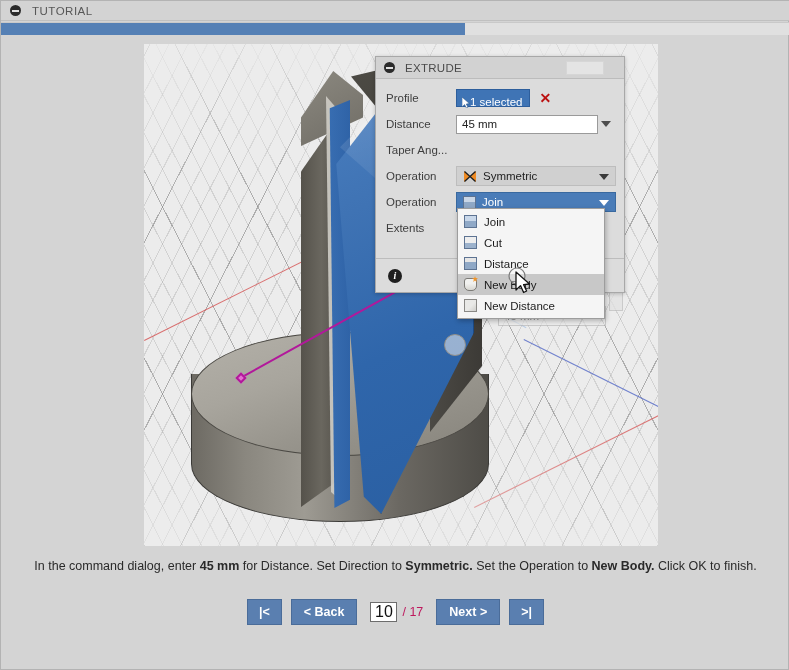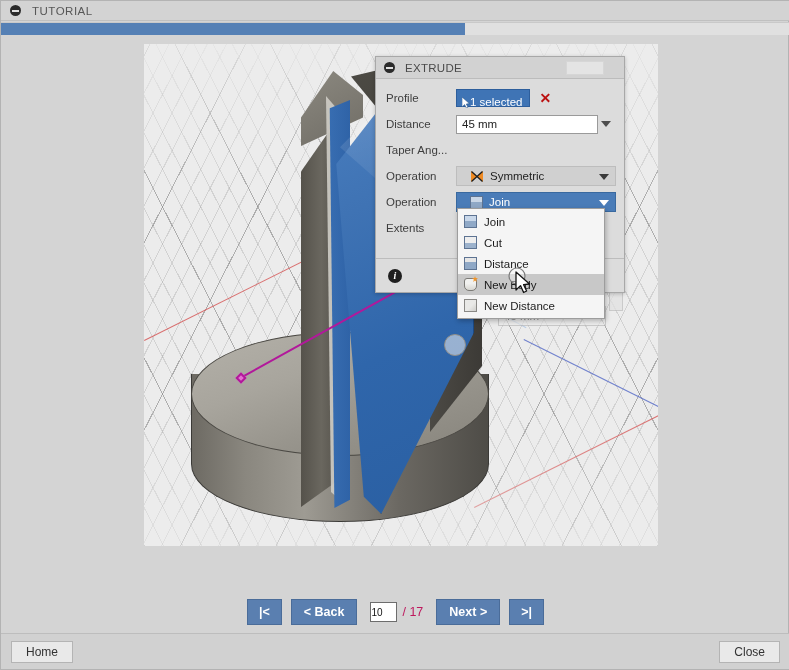--- a/index.html
+++ b/index.html
@@ -214,21 +214,21 @@
   }
   .field span { padding-left: 5px; font-size: 11.5px; color: #222; }
   .field .caret {
     position: absolute; right: -14px; top: 5px;
     width: 0; height: 0; border-left: 5px solid transparent;
     border-right: 5px solid transparent; border-top: 6px solid #4d4d4d;
   }
   .field-wrap { flex: 1; display: flex; align-items: center; padding-right: 18px; }
   .combo {
     flex: 1; height: 20px; margin-right: 8px;
-    display: flex; align-items: center; gap: 6px; padding-left: 13px;
+    display: flex; align-items: center; gap: 6px; padding-left: 6px;
     background: #d0d0d0; border: 1px solid #bdbdbd;
     position: relative;
   }
   .combo span { font-size: 11.5px; color: #222; }
   .combo.selected {
     background: #4a7cb8; border-color: #39699f;
   }
   .combo.selected span { color: #ffffff; }
   .combo .caret {
     position: absolute; right: 6px; top: 7px;
@@ -323,21 +323,21 @@
   .nav-btn {
     background: #5a7fb0; border: 1px solid #4a6c99; color: #ffffff;
     font-size: 12.5px; font-weight: bold; height: 26px;
     display: flex; align-items: center; justify-content: center;
     padding: 0 12px; cursor: pointer;
   }
   .nav-btn.small { padding: 0 11px; }
   .page-box { display: flex; align-items: center; gap: 5px; margin: 0 4px; }
   .page-input {
     width: 27px; height: 20px; background: #ffffff; border: 1px solid #6d6d6d;
-    font-size: 10px; color: #111; 
+    font-size: 16px; color: #111; text-align: center;
     font-family: "Liberation Sans", sans-serif;
   }
   .page-total { font-size: 12.5px; color: #be185d; }
 
   
   .bottombar {
     position: absolute; left: 0; bottom: 0; width: 789px; height: 36px;
     background: #d1d1d1; border-top: 1px solid #bdbdbd;
     display: flex; align-items: center; justify-content: space-between;
     padding: 0 10px;
@@ -486,30 +486,29 @@
         <i class="dd-ico ico-comp"></i>
         <span>New Distance</span>
       </div>
     </div>
 
   <svg class="mouse-cursor" viewBox="0 0 30 30">
     <circle cx="9" cy="9" r="8" fill="rgba(255,255,255,0.35)" stroke="#7d7d7d" stroke-width="1.2"></circle>
     <polygon points="8,5 8,23 12.5,18.6 15.6,25.5 18.6,24 15.6,17.6 21.5,17" fill="#ffffff" stroke="#141414" stroke-width="1.3" stroke-linejoin="round"></polygon>
   </svg>
 
+  <div class="instruction">
+    <span>In the command dialog, enter </span><b>45 mm</b><span> for Distance. Set Direction to </span><b>Symmetric.</b><span> Set the Operation to </span><b>New Body.</b><span> Click OK to finish.</span>
+  </div>
 
   <div class="navbar">
     <div class="nav-btn small">|&lt;</div>
     <div class="nav-btn">&lt; Back</div>
     <div class="page-box">
       <input class="page-input" value="10" style="">
       <span class="page-total">/ 17</span>
     </div>
     <div class="nav-btn">Next &gt;</div>
     <div class="nav-btn small">&gt;|</div>
   </div>
 
-  <div class="bottombar">
-    <div class="plain-btn">Home</div>
-    <div class="plain-btn">Close</div>
-  </div>
 
 </div>
 
 </body></html>

